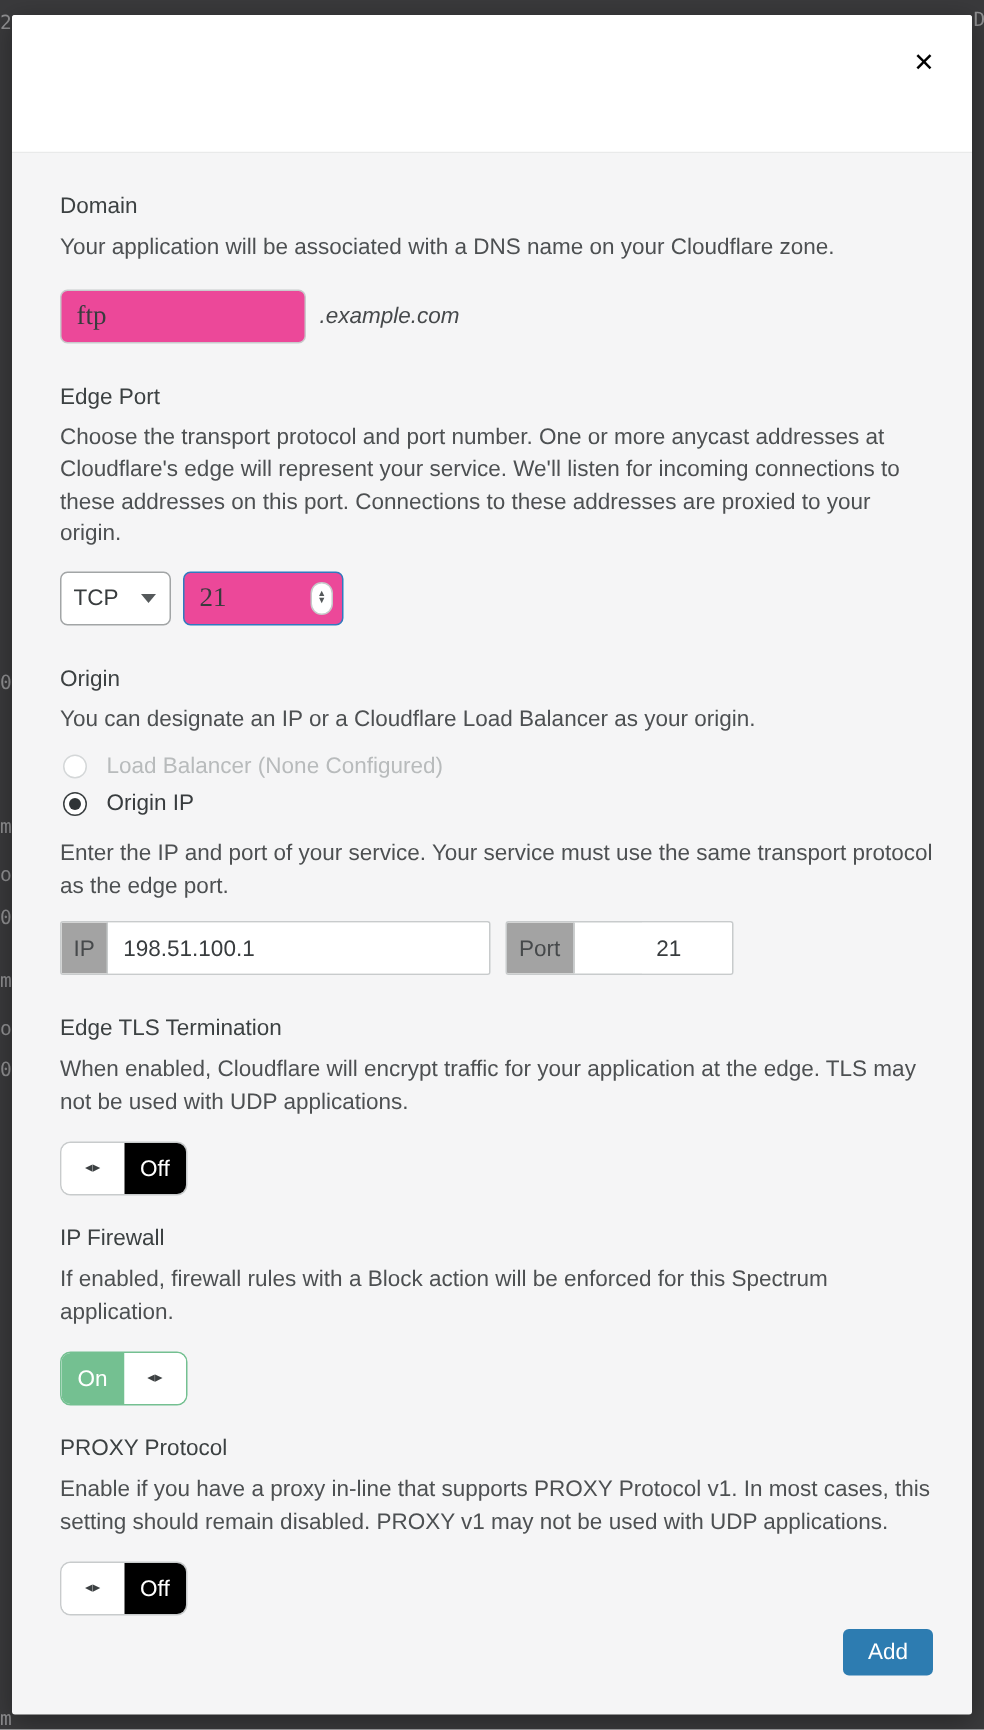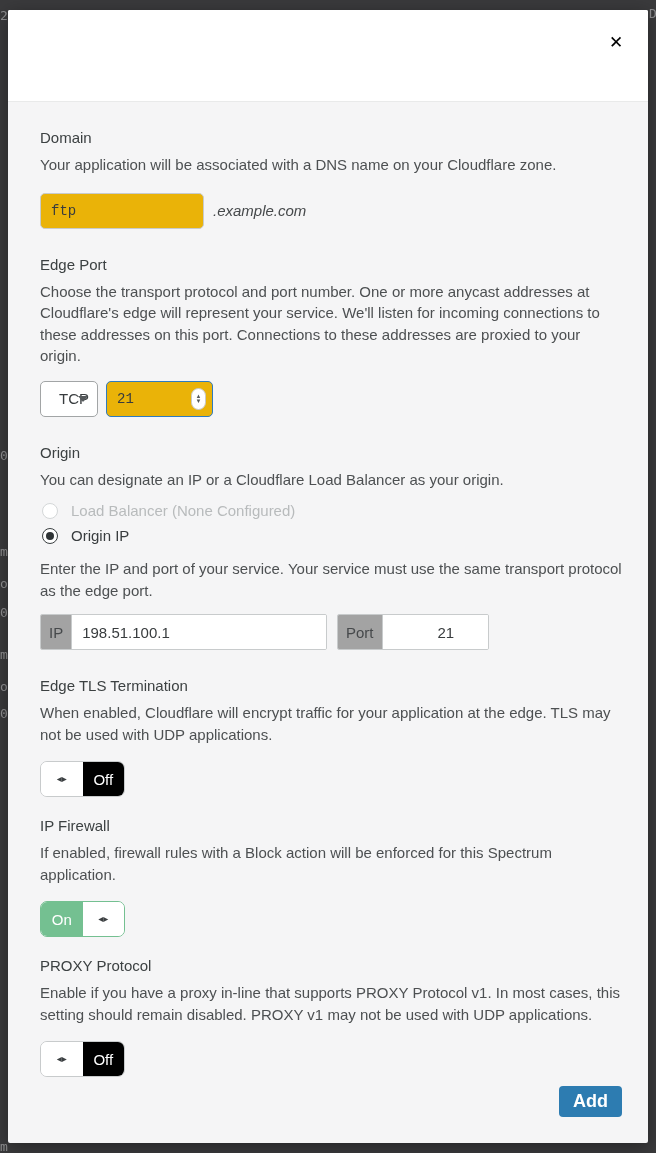--- a/index.html
+++ b/index.html
@@ -65,39 +65,39 @@
     line-height: 21.5px; max-width: 582px;
   }
   .muted-suffix { font-size: 15px; color: #46494b; }
 
   
   .ctrl-row { display: flex; align-items: center; }
   .txt-input {
     height: 36px;
     border: 1px solid #c8cbcc;
     border-radius: 5px;
-    background: #eab308;
-    font-size: 14px; color: #383c3e;
+    background: #ec4899;
+    font-size: 18px; color: #383c3e;
     padding: 0 10px;
-    font-family: Liberation Mono, monospace;
+    font-family: Liberation Serif, serif;
     outline: none;
   }
   .domain-row { margin-top: 17px; }
   .domain-input { width: 164px; }
   .domain-suffix { margin-left: 9px; font-style: italic; }
 
   .edgeport-row { margin-top: 14px; }
   .select {
     position: relative;
-    width: 58px; height: 36px;
+    width: 74px; height: 36px;
     border: 1px solid #a2a5a6;
     border-radius: 5px;
     background: #fff;
     display: flex; align-items: center;
-    padding: 0 18px;
+    padding: 0 8px;
     font-size: 15px; color: #383c3e;
     cursor: pointer;
   }
   .select .chevron {
     position: absolute; right: 9px; top: 14px;
     width: 0; height: 0;
     border-left: 5px solid transparent;
     border-right: 5px solid transparent;
     border-top: 6px solid #55595b;
   }
@@ -185,21 +185,21 @@
   .handle .tri { font-size: 10px; color: #3c4042; line-height: 10px; }
 
   .sec { margin-top: 27px; }
   .sec.tight { margin-top: 20px; }
 
   .footer-row { margin-top: 9px; display: flex; justify-content: flex-end; }
   .add-btn {
     min-width: 60px; height: 31px;
     background: #2d7cb1;
     border: none; border-radius: 4px;
-    color: #fff; font-size: 18px; font-weight: 700;
+    color: #fff; font-size: 15px; font-weight: 400;
     font-family: "Liberation Sans", sans-serif;
     cursor: pointer;
     padding: 0 14px;
   }
 </style>
 </head>
 <body>
 
 <span class="frag" style="left:0; top:8;  top:8px;">2</span>
 <span class="frag" style="left:649px; top:6px;">D</span>

